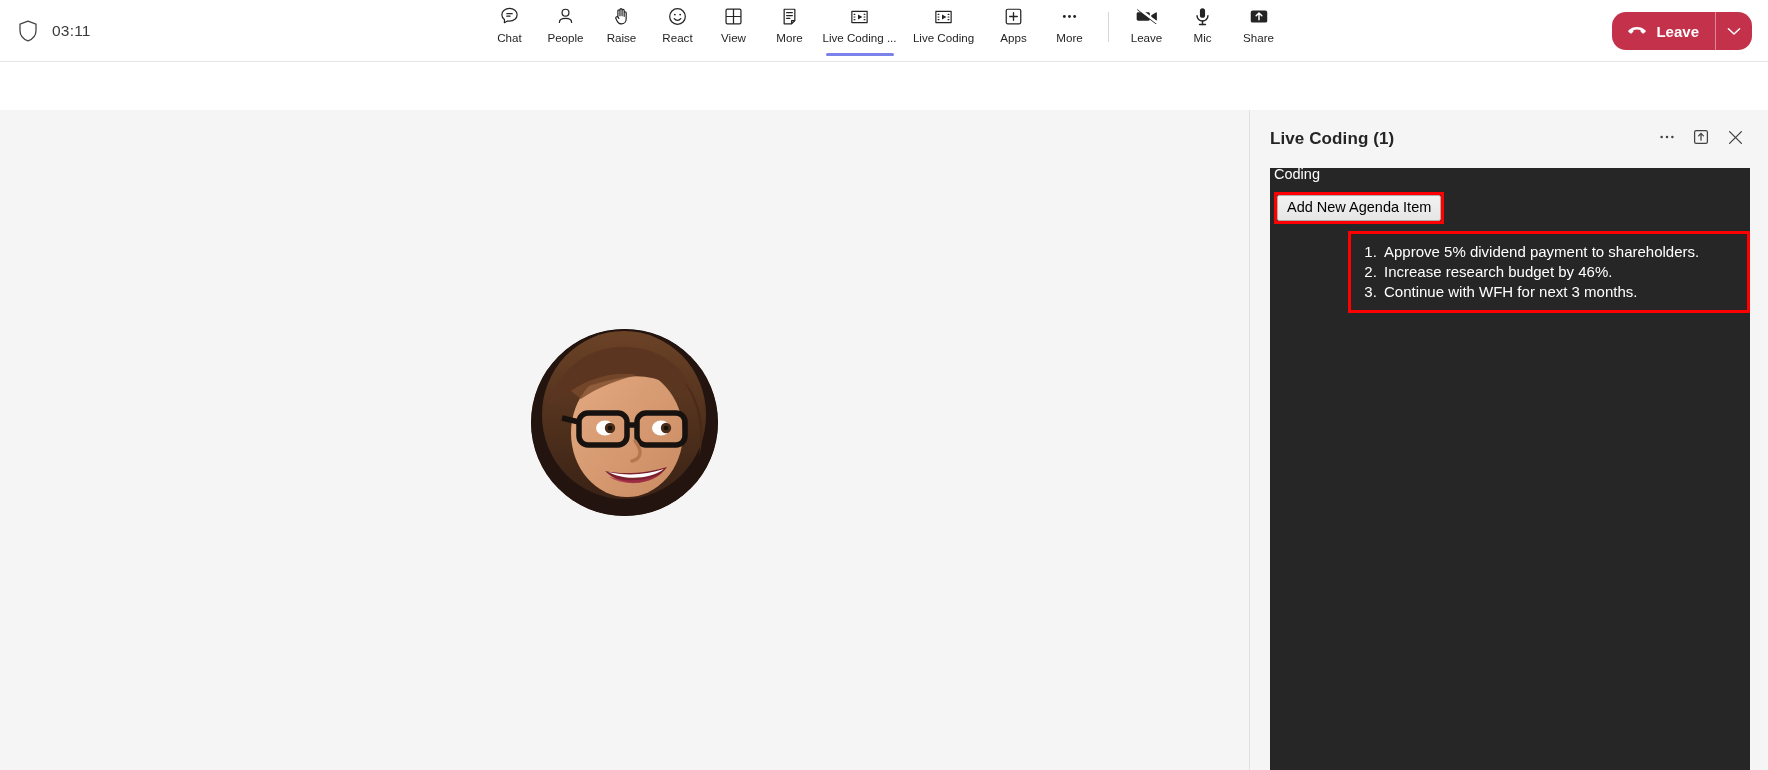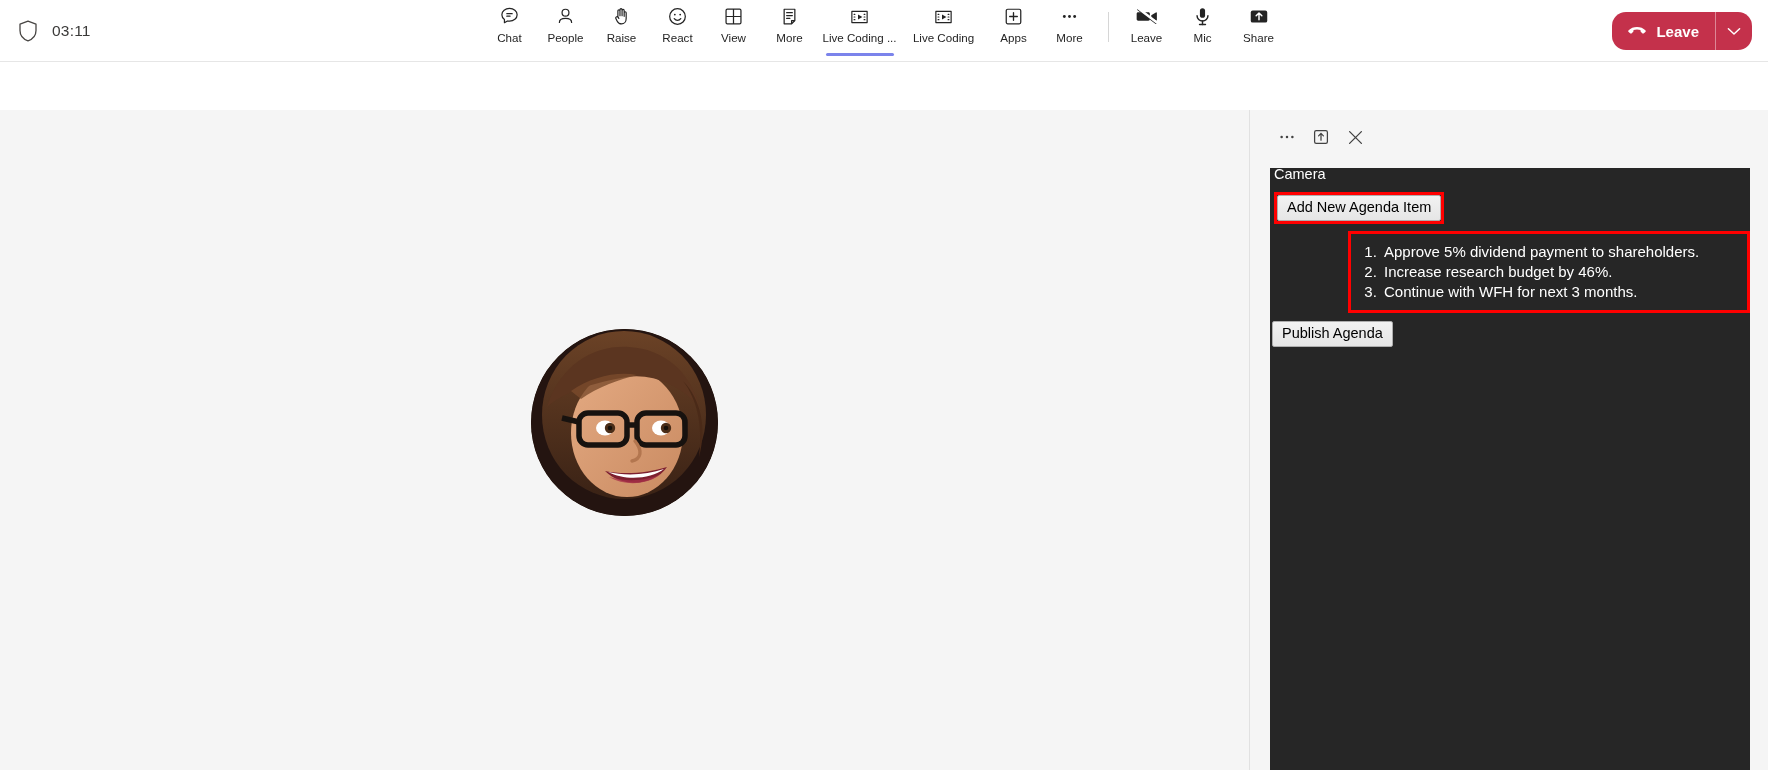--- a/index.html
+++ b/index.html
@@ -413,20 +413,21 @@
               <path d="M152 52 C170 70 176 100 168 128 C172 96 166 70 152 52Z" fill="#4a2a18"></path>
             </g>
           </svg>
         </div>
       </div>
     </div>
 
     <div class="panel">
 
       <div class="panel-head">
+        <div class="panel-title">Live Coding (1)</div>
 
         <div class="panel-act">
           <span>
             <svg width="18" height="18" viewBox="0 0 18 18" fill="none">
               <circle cx="3.6" cy="9" r="1.25" fill="#424242"></circle>
               <circle cx="9" cy="9" r="1.25" fill="#424242"></circle>
               <circle cx="14.4" cy="9" r="1.25" fill="#424242"></circle>
             </svg>
           </span>
         </div>
@@ -444,37 +445,34 @@
           <span>
             <svg width="19" height="19" viewBox="0 0 19 19" fill="none">
               <path d="M3.6 3.6 15.4 15.4M15.4 3.6 3.6 15.4" stroke="#424242" stroke-width="1.3" stroke-linecap="round"></path>
             </svg>
           </span>
         </div>
       </div>
 
       <div class="panel-body">
 
-        <div class="agenda-label">Camera</div>
+        <div class="agenda-label">Coding</div>
 
         <div class="agenda-row">
           <span class="hl-box add-wrap">
             <button class="btn-native">Add New Agenda Item</button>
           </span>
         </div>
 
         <div class="list-hl">
           <ol class="agenda-list">
             <li>Approve 5% dividend payment to shareholders.</li>
             <li>Increase research budget by 46%.</li>
             <li>Continue with WFH for next 3 months.</li>
           </ol>
         </div>
 
-        <div class="publish-wrap">
-          <button class="btn-native">Publish Agenda</button>
-        </div>
 
       </div>
     </div>
 
   </div>
 </div>
 
 </body></html>

